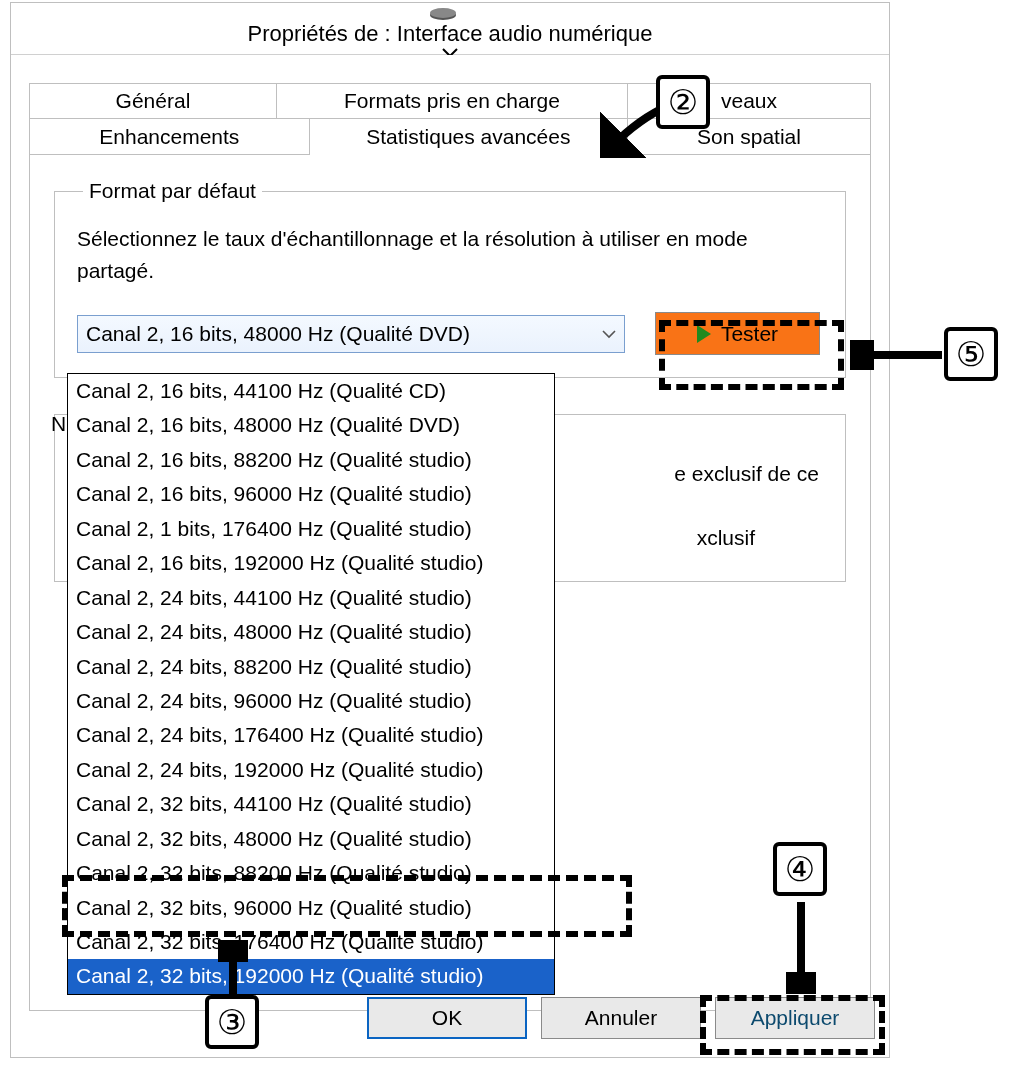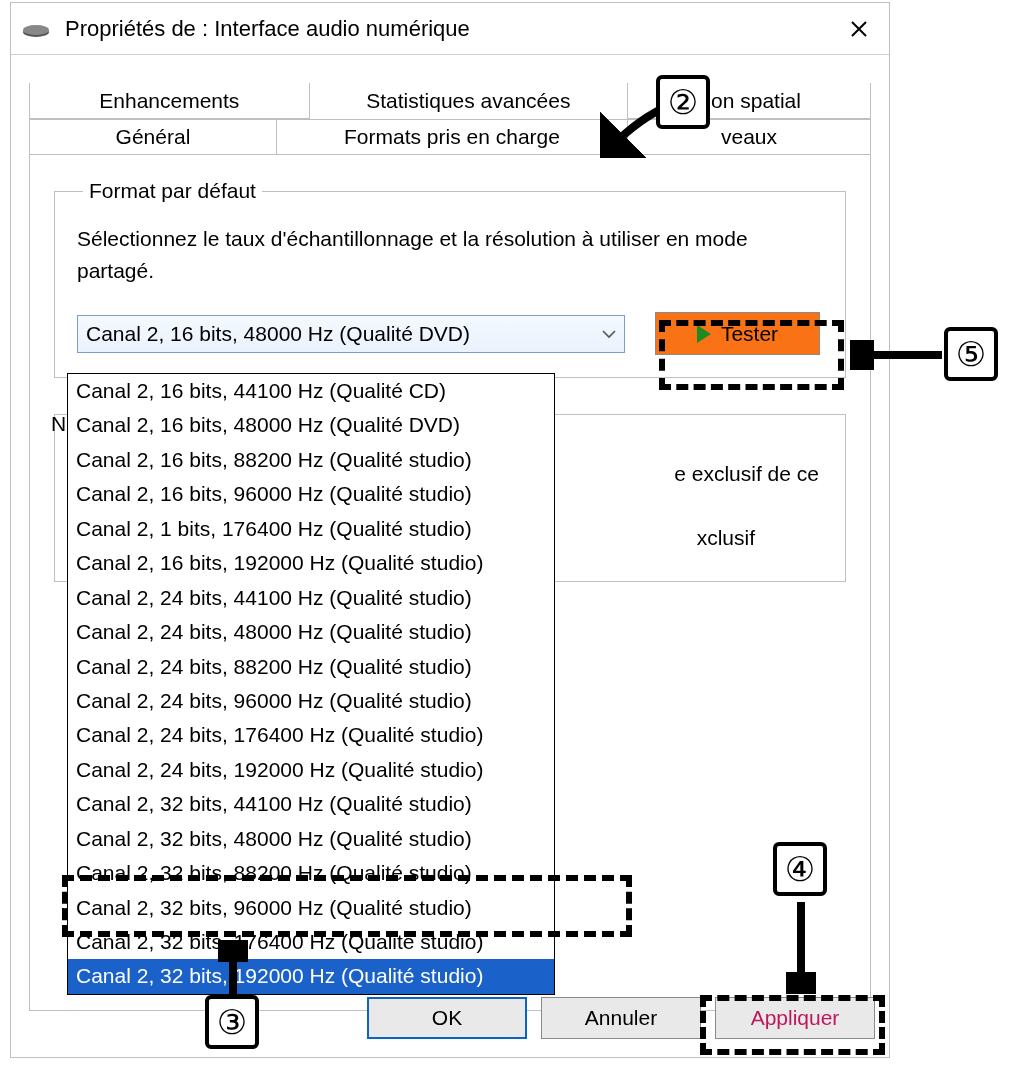--- a/index.html
+++ b/index.html
@@ -21,20 +21,21 @@
     border: 1px solid #bfbfbf;
     background: #fff;
   }
   .titlebar {
     height: 52px;
     border-bottom: 1px solid #d0d0d0;
     display: flex;
     align-items: center;
     padding: 0 10px;
     font-size: 22px;
+    flex-direction: column;
   }
   .titlebar .app-icon {
     width: 30px; height: 18px;
     margin-right: 14px;
   }
   .titlebar .title { flex: 1; }
   .titlebar .close {
     width: 40px; height: 40px;
     display: flex; align-items: center; justify-content: center;
     font-size: 24px;
@@ -160,21 +161,21 @@
     height: 42px;
     border: 1px solid #8a8a8a;
     background: #e9e9e9;
     display: flex;
     align-items: center;
     justify-content: center;
     font-size: 21px;
     cursor: pointer;
   }
   .btn.default { border: 2px solid #0a64c2; }
-  .btn.disabled { color: #be185d; cursor: default; }
+  .btn.disabled { color: #0c4a6e; cursor: default; }
   
   .droplist {
     position: absolute;
     left: 67px;
     top: 373px;
     width: 488px;
     border: 1px solid #000;
     background: #fff;
     font-size: 21px;
     z-index: 50;
@@ -227,40 +228,40 @@
     <span class="title">Propriétés de : Interface audio numérique</span>
     <span class="close">
       <svg width="18" height="18" viewBox="0 0 18 18">
           <path d="M2 2 L16 16 M16 2 L2 16" stroke="#000" stroke-width="2"></path>
         </svg>
     </span>
   </div>
 
   <div class="client">
     <div class="tabstrip">
+      <div class="tabrow tabrow1">
+        <div class="tab">
+            <span>Général</span>
+          </div>
+        <div class="tab">
+            <span>Formats pris en charge</span>
+          </div>
+        <div class="tab">
+            <span>veaux</span>
+          </div>
+      </div>
       <div class="tabrow tabrow2">
         <div class="tab">
             <span>Enhancements</span>
           </div>
         <div class="tab">
             <span>Statistiques avancées</span>
           </div>
         <div class="tab">
             <span>Son spatial</span>
-          </div>
-      </div>
-      <div class="tabrow tabrow1">
-        <div class="tab">
-            <span>Général</span>
-          </div>
-        <div class="tab">
-            <span>Formats pris en charge</span>
-          </div>
-        <div class="tab">
-            <span>veaux</span>
           </div>
       </div>
     </div>
 
     <div class="tabpage">
       <fieldset class="groupbox">
         <legend>Format par défaut</legend>
         <div class="instr">Sélectionnez le taux d'échantillonnage et la résolution à utiliser en mode partagé.</div>
         <div class="row1">
           <div class="combo">

